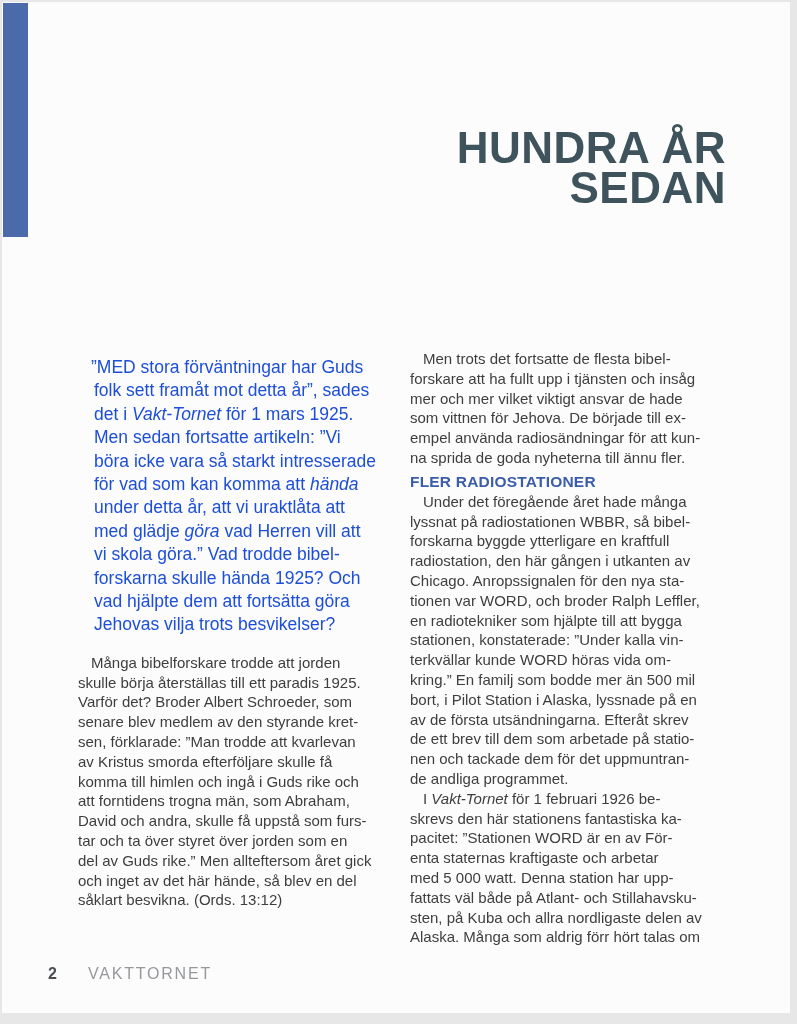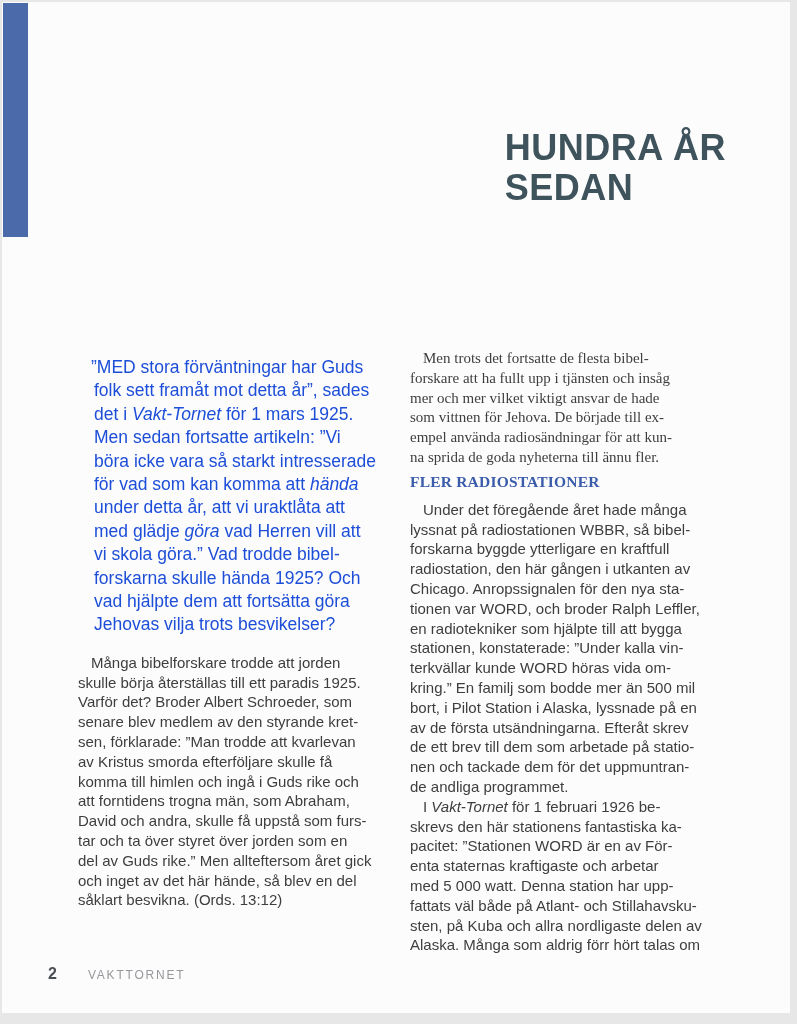--- a/index.html
+++ b/index.html
@@ -32,22 +32,23 @@
   }
   .year-inner {
     display: inline-block;
     transform: scaleX(0.80);
     transform-origin: left top;
     letter-spacing: -4px;
   }
   .kicker {
     position: absolute;
     top: 126px; right: 64px;
+    text-align: right;
     font-weight: bold;
-    font-size: 36px;
+    font-size: 44px;
     line-height: 40px;
     letter-spacing: 0.5px;
     color: #3e535b;
   }
   .col {
     position: absolute;
     top: 338px;
   }
   .col-left  { left: 76px;  width: 318px; }
   .col-right { left: 408px; width: 322px; }
@@ -59,44 +60,44 @@
     text-indent: -3px;
   }
   .heading {
     margin: 47px 0 8px 0;
     font-size: 15.5px;
     line-height: 20px;
     font-weight: bold;
     letter-spacing: 0.2px;
     color: #3a5caa;
   }
-  .col-right .heading { margin: 4px 0 8px 0; font-family: Liberation Serif, serif; }
+  .col-right .heading { margin: 4px 0 0 0; }
   .body {
     margin: 0;
     font-size: 15px;
     line-height: 19.8px;
     color: #3e3e3e;
   }
   .indent { text-indent: 13px; }
-  .para1 { margin-top: 9px; font-family: Liberation Serif, serif; }
+  .para1 { margin-top: 9px; }
   em { font-style: italic; }
   .footer {
     position: absolute;
     left: 46px; top: 963px;
     display: flex;
     align-items: baseline;
   }
   .pagenum {
     font-size: 16px;
     font-weight: bold;
     color: #4b4e52;
   }
   .pub {
     margin-left: 31px;
-    font-size: 12px;
+    font-size: 16px;
     letter-spacing: 1.8px;
     color: #96989b;
   }
 </style>
 </head>
 <body>
 
 <div class="page">
 
   <div class="accent-bar"></div>

